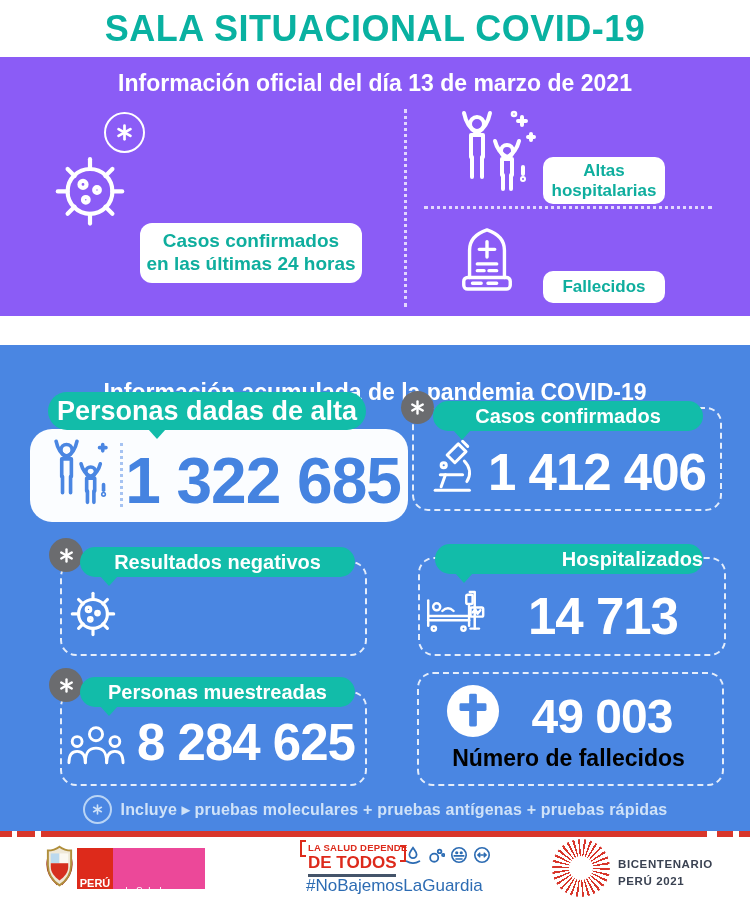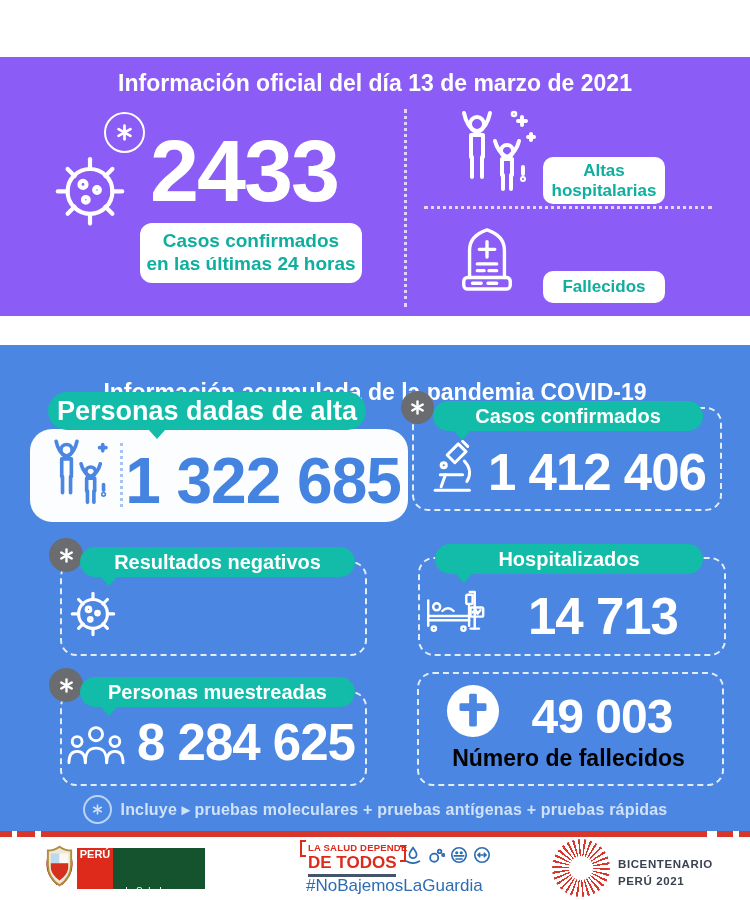--- a/index.html
+++ b/index.html
@@ -44,21 +44,21 @@
     font-size:23px;font-weight:700;color:#fff;}
 
   .pill{position:absolute;background:#12bca9;color:#fff;font-weight:700;text-align:center;z-index:3;}
   .pill .tail{position:absolute;bottom:-9px;width:0;height:0;border-left:9px solid transparent;
     border-right:9px solid transparent;border-top:10px solid #12bca9;}
   .pill1{left:48px;top:47px;width:318px;height:38px;font-size:27px;line-height:38px;border-radius:19px;}
   .pill1 .tail{left:100px;}
   .pill-sm{height:30px;font-size:20px;line-height:30px;border-radius:15px;}
   .pill2{left:433px;top:56px;width:270px;}
   .pill3{left:80px;top:202px;width:275px;}
-  .pill4{left:435px;top:199px;width:268px;}
+  .pill4{left:435px;top:199px;width:268px;text-align:right;}
   .pill5{left:80px;top:332px;width:275px;}
   .pill-sm .tail{left:20px;}
 
   .card-recovered{position:absolute;left:30px;top:84px;width:378px;height:93px;background:#fbfdff;
     border-radius:22px;z-index:2;}
   .cheer-rec{position:absolute;left:40px;top:92px;z-index:3;}
   .vdot-blue{position:absolute;left:120px;top:98px;height:64px;width:0;
     border-left:3px dotted #a6c3f2;z-index:3;}
   .num-recovered{position:absolute;left:124px;top:104px;width:278px;text-align:center;
     font-size:64px;font-weight:700;color:#4583e0;line-height:1;letter-spacing:-1px;z-index:3;}
@@ -98,22 +98,22 @@
   .footnote .txt{font-size:16px;font-weight:700;letter-spacing:.2px;}
 
   
   .redline{position:absolute;top:831px;left:0;width:750px;height:6px;background:#d8362b;}
   .redgap{position:absolute;top:831px;height:6px;background:#fff;}
   .g1{left:12px;width:5px;} .g2{left:35px;width:6px;} .g3{left:707px;width:10px;} .g4{left:733px;width:6px;}
 
   
   .shield{position:absolute;left:44px;top:844px;}
   .peru-box{position:absolute;left:77px;top:848px;width:36px;height:41px;background:#dd2a1b;
-    color:#fff;font-weight:700;font-size:11px;display:flex;align-items:flex-start;justify-content:center;}
-  .minsa-box{position:absolute;left:113px;top:848px;width:92px;height:41px;background:#14532d;
+    color:#fff;font-weight:700;font-size:11px;display:flex;align-items:flex-end;justify-content:center;}
+  .minsa-box{position:absolute;left:113px;top:848px;width:92px;height:41px;background:#ec4899;
     color:#fff;font-size:10px;line-height:1.25;display:flex;flex-direction:column;justify-content:center;
     padding-left:9px;box-sizing:border-box;gap:34px;}
 
   .campaign{position:absolute;left:302px;top:842px;width:195px;height:56px;}
   .c-logo{position:absolute;left:6px;top:0;width:88px;}
   .c-top{font-size:9.5px;font-weight:700;color:#dd2a1b;letter-spacing:.2px;white-space:nowrap;}
   .c-main{font-size:17px;font-weight:700;color:#dd2a1b;line-height:1;margin-top:1px;white-space:nowrap;}
   .c-underline{width:88px;height:3px;background:#44546a;margin-top:3px;}
   .brk{position:absolute;width:4px;height:13px;border:2px solid #dd2a1b;}
   .brk-l{left:-8px;top:-2px;border-right:none;}
@@ -125,20 +125,21 @@
     background:repeating-conic-gradient(from 6deg,#d8362b 0deg 4.5deg,transparent 4.5deg 12deg);}
   .sunburst::after{content:"";position:absolute;inset:17px;background:#fff;border-radius:50%;}
   .bicent-text{position:absolute;left:618px;top:856px;font-size:11.5px;font-weight:700;
     color:#3a4252;letter-spacing:.6px;line-height:1.5;}
 </style>
 </head>
 <body>
 
 <div class="stage">
 
+  <div class="main-title">SALA SITUACIONAL COVID-19</div>
 
   <div class="teal">
     <div class="daily-heading">Información oficial del día 13 de marzo de 2021</div>
 
     <span class="ring ring-daily">
       <svg width="17" height="17" viewBox="0 0 20 20">
           <g stroke="#fff" stroke-width="3.2" stroke-linecap="round">
             <line x1="10" y1="2" x2="10" y2="18"></line>
             <line x1="3" y1="6" x2="17" y2="14"></line>
             <line x1="3" y1="14" x2="17" y2="6"></line>
@@ -158,21 +159,20 @@
             <line x1="41" y1="20" x2="46" y2="15"></line>
         <line x1="19" y1="42" x2="14" y2="47"></line>
             <line x1="41" y1="42" x2="46" y2="47"></line>
         <circle cx="25" cy="26" r="2.5"></circle>
             <circle cx="35" cy="30" r="2"></circle>
             <circle cx="27" cy="37" r="2"></circle>
       </g>
         </svg>
     </span>
 
-    <div class="big-num nowrap">2433</div>
 
     <div class="confirmed-box">
       <span style="display:block">Casos confirmados</span>
       <span style="display:block">en las últimas 24 horas</span>
     </div>
 
     <div class="vdot"></div>
     <div class="hdot"></div>
 
     <span class="cheer-daily">

